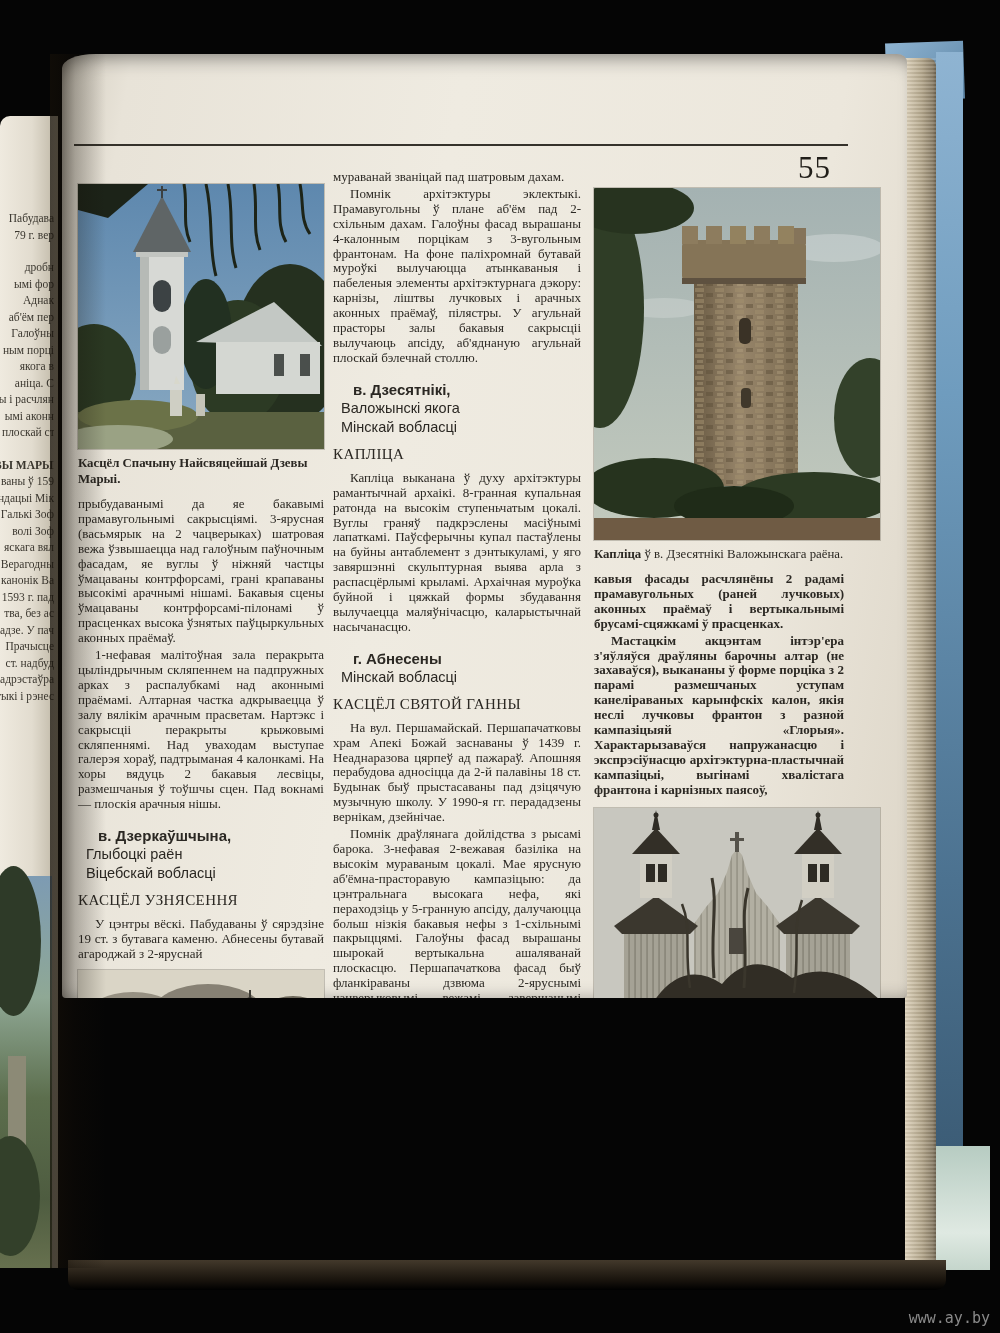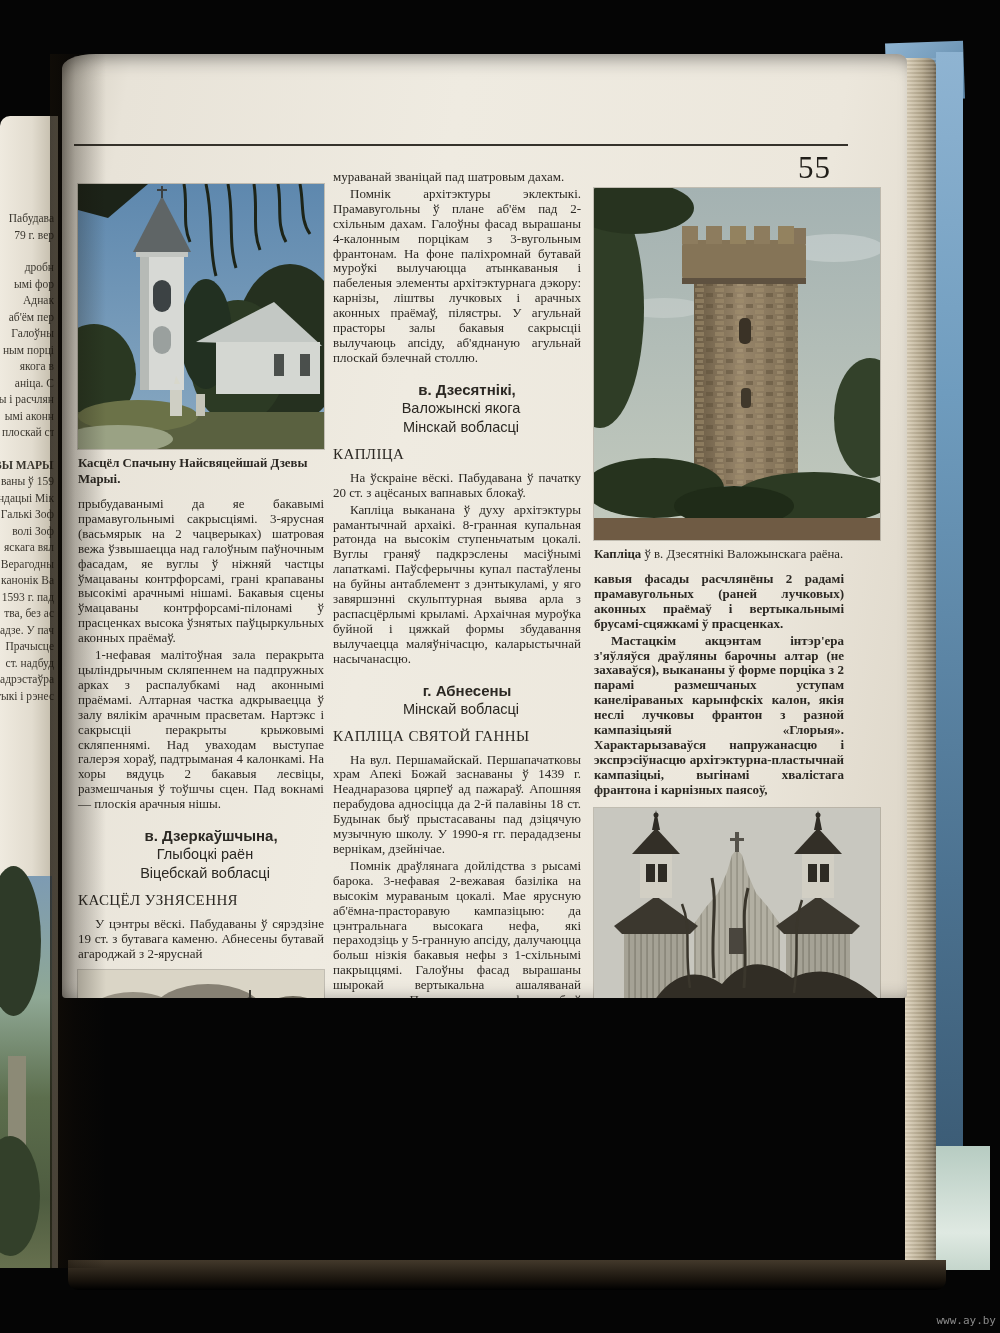--- a/index.html
+++ b/index.html
@@ -48,26 +48,26 @@
   .col p{margin:0 0 2px 0;text-indent:17px;}
   .col p.cont{text-indent:0;}
   .col1{left:16px;top:130px;width:246px;}
   .col2{left:271px;top:116px;width:248px;}
   .col3{left:532px;top:134px;width:286px;}
   .col3 p{width:250px;font-weight:bold;}
   .photo{position:relative;margin:0 0 6px 0;line-height:0;box-shadow:0 0 0 1px rgba(60,55,45,.25);}
   .photo svg{display:block;}
   .caption{font-size:12.8px;line-height:16px;text-align:left;margin:4px 0 10px 0;}
   .caption b{font-weight:bold;}
-  .place-block{font-family:"Liberation Sans","DejaVu Sans",sans-serif;margin:14px 0 8px 0;text-align:center;}
+  .place-block{font-family:"Liberation Sans","DejaVu Sans",sans-serif;margin:14px 0 8px 0;text-align:left;}
   .place-name{font-weight:bold;font-size:15px;line-height:19px;padding-left:20px;}
   .place-line{font-size:14.5px;line-height:19px;padding-left:8px;}
   .art-title{font-size:15px;letter-spacing:.4px;margin:2px 0 7px 0;text-align:left;line-height:19px;}
-  .watermark{position:absolute;right:4px;bottom:6px;font-family:"DejaVu Sans Mono","Liberation Mono",monospace;
-      font-size:11px;color:#8a8a8a;z-index:9;}
+  .watermark{position:absolute;right:10px;bottom:6px;font-family:"DejaVu Sans Mono","Liberation Mono",monospace;
+      font-size:15px;color:#8a8a8a;z-index:9;}
 </style>
 </head>
 <body>
 
 <div class="scene">
 
   <div class="cover-corner"></div>
   <div class="cover-strip"></div>
   <div class="cover-teal"></div>
   <div class="fore-edge"></div>
@@ -231,28 +231,27 @@
     <div class="col col2">
       <p class="cont">мураванай званіцай пад шатровым дахам.</p>
       <p>Помнік архітэктуры эклектыкі. Прамавугольны ў плане аб'ём пад 2-схільным дахам. Галоўны фасад вырашаны 4-калонным порцікам з 3-вугольным франтонам. На фоне паліхромнай бутавай муроўкі вылучаюцца атынкаваныя і пабеленыя элементы архітэктурнага дэкору: карнізы, ліштвы лучковых і арачных аконных праёмаў, пілястры. У агульнай прасторы залы бакавыя сакрысціі вылучаюць апсіду, аб'яднаную агульнай плоскай бэлечнай столлю.</p>
 
       <div class="place-block">
         <div class="place-name">в. Дзесятнікі,</div>
         <div class="place-line">Валожынскі якога</div>
         <div class="place-line">Мінскай вобласці</div>
       </div>
       <div class="art-title">КАПЛІЦА</div>
-      <p>На ўскраіне вёскі. Пабудавана ў пачатку 20 ст. з ацёсаных вапнавых блокаў.</p>
       <p>Капліца выканана ў духу архітэктуры рамантычнай архаікі. 8-гранная купальная ратонда на высокім ступеньчатым цокалі. Вуглы граняў падкрэслены масіўнымі лапаткамі. Паўсферычны купал пастаўлены на буйны антаблемент з дэнтыкуламі, у яго завяршэнні скульптурная выява арла з распасцёрлымі крыламі. Архаічная муроўка буйной і цяжкай формы збудавання вылучаецца маляўнічасцю, каларыстычнай насычанасцю.</p>
 
       <div class="place-block">
         <div class="place-name">г. Абнесены</div>
         <div class="place-line">Мінскай вобласці</div>
       </div>
-      <div class="art-title">КАПЛІЦА СВЯТОЙ ГАННЫ</div>
+      <div class="art-title">КАСЦЁЛ СВЯТОЙ ГАННЫ</div>
       <p>На вул. Першамайскай. Першапачатковы храм Апекі Божай заснаваны ў 1439 г. Неаднаразова цярпеў ад пажараў. Апошняя перабудова адносіцца да 2-й палавіны 18 ст. Будынак быў прыстасаваны пад дзіцячую музычную школу. У 1990-я гг. перададзены вернікам, дзейнічае.</p>
       <p>Помнік драўлянага дойлідства з рысамі барока. 3-нефавая 2-вежавая базіліка на высокім мураваным цокалі. Мае ярусную аб'ёмна-прасторавую кампазіцыю: да цэнтральнага высокага нефа, які пераходзіць у 5-гранную апсіду, далучаюцца больш нізкія бакавыя нефы з 1-схільнымі пакрыццямі. Галоўны фасад вырашаны шырокай вертыкальна ашаляванай плоскасцю. Першапачаткова фасад быў фланкіраваны дзвюма 2-яруснымі чацверыковымі вежамі, завершанымі пластычнымі па форме каркаснымі шатровымі сігнатуркамі (былі знесены і надбудаваны нізкія вежачкі). Паміж імі быў размешчаны фігурны валютны шчыт, што прыкрываў 2-схільны дах — кампазіцыя, запазычаная з барочнай мураванай архітэктуры. Па цэнтры фасада было лучковае акно, што асвятляла хоры, і 4-слуповы ганак. Ба-</p>
     </div>
 
     <div class="col col3">
       <div class="photo">
         <svg width="286" height="352" viewBox="0 0 286 352">
           <defs>
             <linearGradient id="sky2" x1="0" y1="0" x2="0" y2="1">
               <stop offset="0" stop-color="#a4b2b2"></stop>

